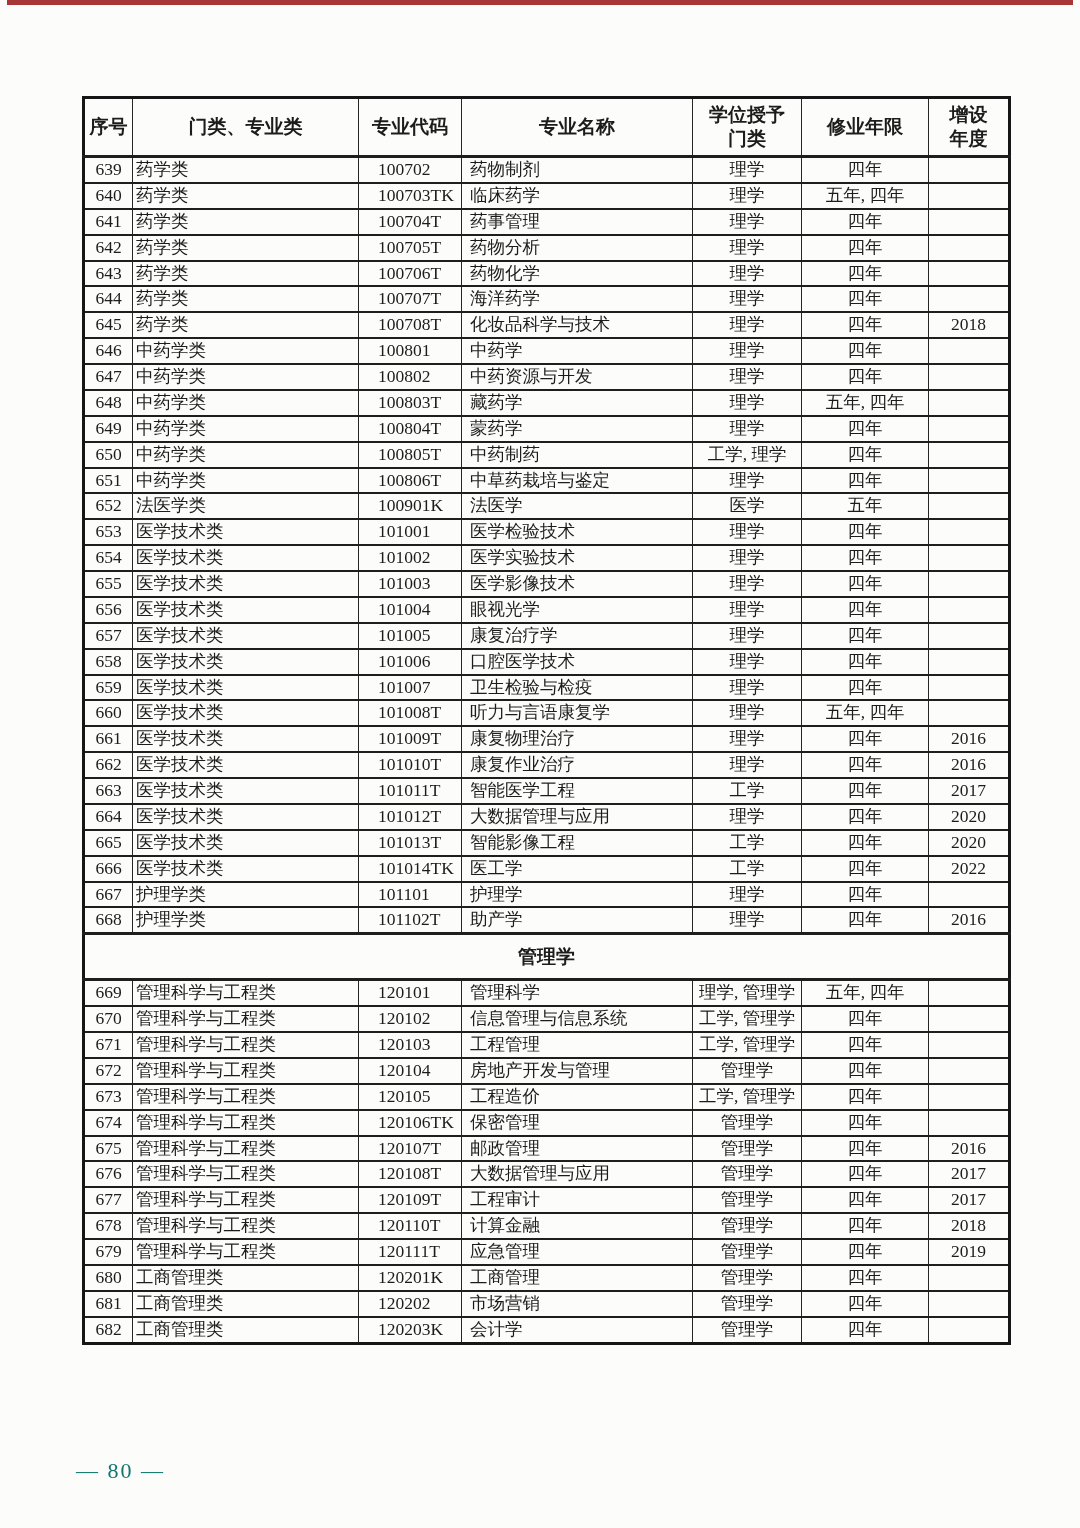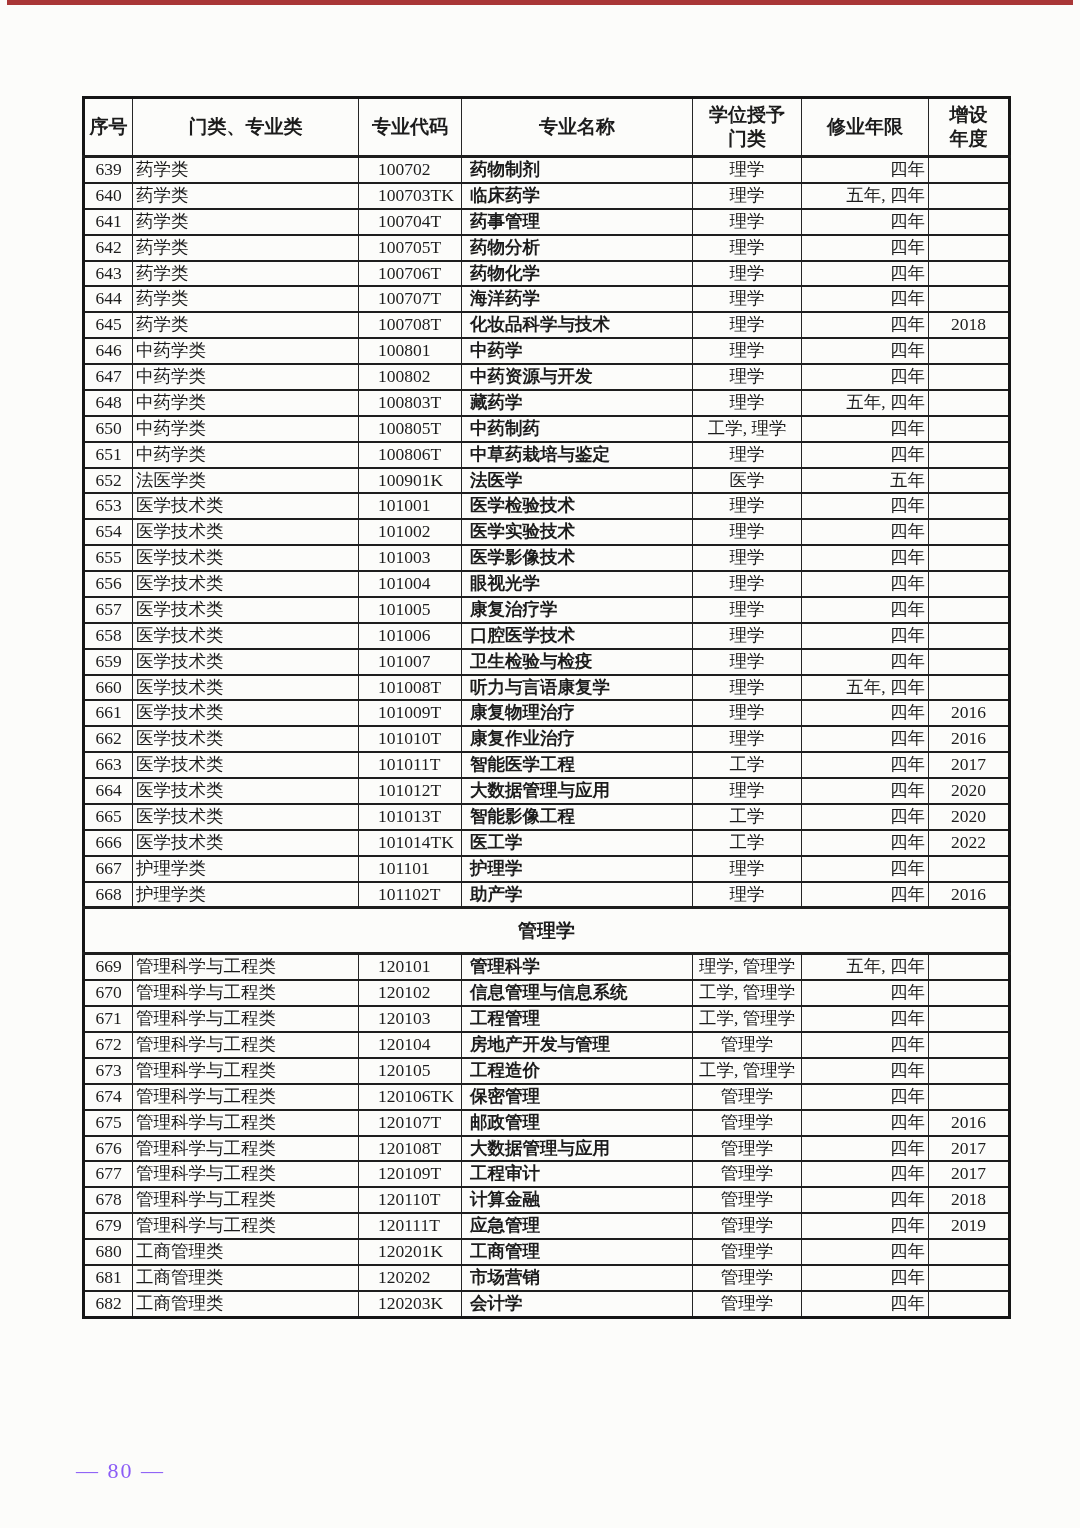--- a/index.html
+++ b/index.html
@@ -59,40 +59,40 @@
     font-size: 19px;
     text-align: center;
     white-space: pre-line;
     border-bottom-width: 3px;
     padding: 2px 2px;
   }
   tbody tr.row-short { height: 25.5px; }
   td.col-no       { text-align: center; margin-top: 44px; }
   td.col-category { text-align: left; }
   td.col-code     { text-align: left; padding-left: 19px; font-family: "Liberation Serif", serif; }
-  td.col-name     { text-align: left; padding-left: 8px; font-weight: bold; }
+  td.col-name     { text-align: left; padding-left: 8px; }
   td.col-degree   { text-align: center; border-radius: 10px; }
-  td.col-years    { text-align: right; white-space: nowrap; }
+  td.col-years    { text-align: center; white-space: nowrap; }
   td.col-year_added { text-align: center; margin-left: 18px; }
 
   tr.section-row td {
     height: 41px;
     text-align: center;
     font-weight: bold;
     font-size: 19px;
     border-top-width: 3px;
     border-bottom-width: 3px;
     vertical-align: middle;
   }
   .page-number {
     position: absolute;
     left: 76px;
     top: 1458px;
     font-size: 22px;
-    color: #8b5cf6;
+    color: #0f766e;
     letter-spacing: 2px;
   }
 </style>
 </head>
 <body style="background: rgb(252, 252, 250);">
 
 <div class="top-line" style="background: rgb(169, 54, 54);"></div>
 
 <div class="table-wrap">
   <table class="majors">
@@ -202,20 +202,29 @@
         </tr>
         <tr class="row-short">
           <td class="col-no">648</td>
           <td class="col-category">中药学类</td>
           <td class="col-code">100803T</td>
           <td class="col-name">藏药学</td>
           <td class="col-degree">理学</td>
           <td class="col-years">五年, 四年</td>
           <td class="col-year_added"></td>
         </tr>
+        <tr class="row-short">
+          <td class="col-no">649</td>
+          <td class="col-category">中药学类</td>
+          <td class="col-code">100804T</td>
+          <td class="col-name">蒙药学</td>
+          <td class="col-degree">理学</td>
+          <td class="col-years">四年</td>
+          <td class="col-year_added"></td>
+        </tr>
         <tr class="row-tall">
           <td class="col-no">650</td>
           <td class="col-category">中药学类</td>
           <td class="col-code">100805T</td>
           <td class="col-name">中药制药</td>
           <td class="col-degree">工学, 理学</td>
           <td class="col-years">四年</td>
           <td class="col-year_added"></td>
         </tr>
         <tr class="row-short">

